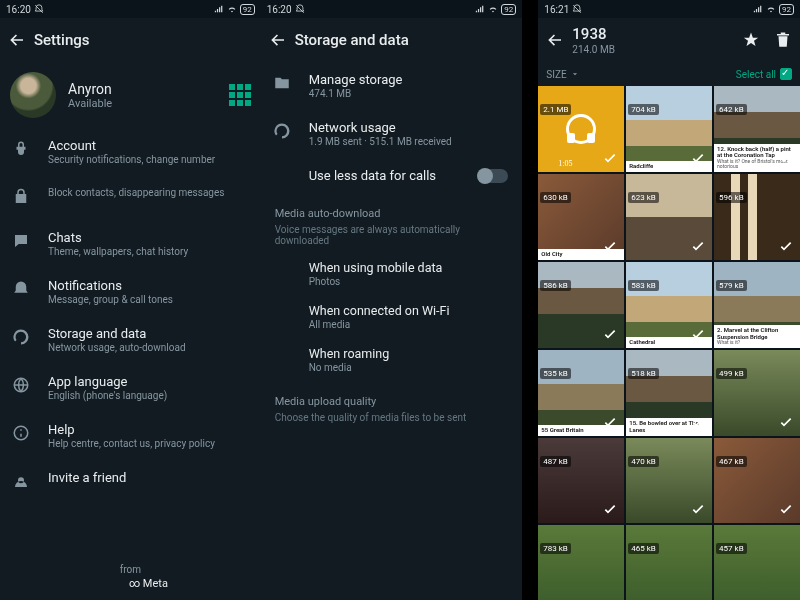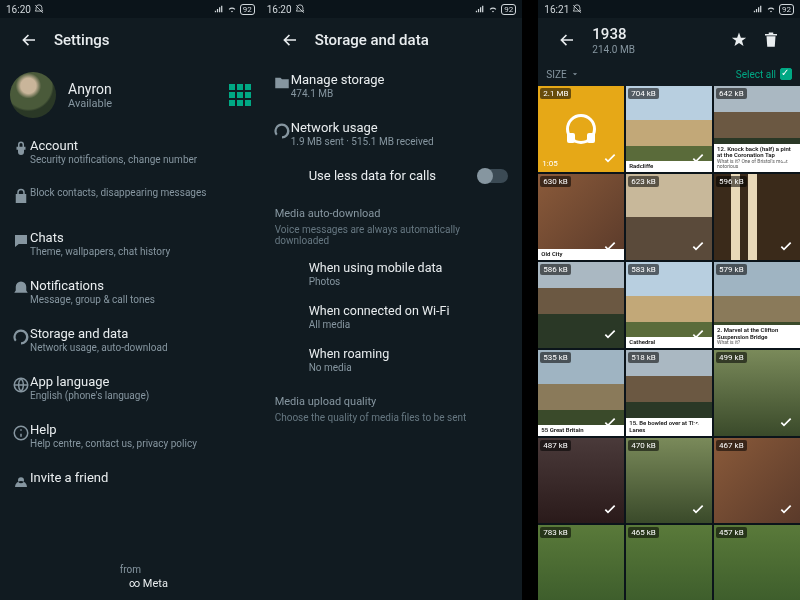--- a/index.html
+++ b/index.html
@@ -20,21 +20,21 @@
   .statusbar {
     height: 18px; display: flex; justify-content: space-between;
     align-items: center; padding: 0 6px;
     font-size: 10px; color: #d1d7db; background: #0b141a;
   }
   .statusbar .icons { display: flex; gap: 3px; align-items: center; }
   .statusbar svg { width: 10px; height: 10px; fill: #d1d7db; }
 
   
   .header {
-    height: 44px; display: flex; align-items: center; padding: 0 20px; gap: 16px;
+    height: 44px; display: flex; align-items: center; padding: 0 8px; gap: 8px;
     background: #111b21;
   }
   .header .back { width: 18px; height: 18px; cursor: pointer; }
   .header .title { font-size: 15px; font-weight: 500; color: #e9edef; }
   .header .sub { font-size: 10px; color: #8696a0; margin-top: 1px; }
   .header .titleblock { display: flex; flex-direction: column; }
   .header .actions { margin-left: auto; display: flex; gap: 14px; align-items: center; }
   .header .actions svg { width: 18px; height: 18px; fill: #e9edef; }
 
   
@@ -51,21 +51,21 @@
   .profile .status { font-size: 11px; color: #8696a0; }
   .qr {
     margin-left: auto; width: 22px; height: 22px;
     display: grid; grid-template-columns: repeat(3,1fr);
     grid-template-rows: repeat(3,1fr); gap: 2px;
   }
   .qr span { background: #00a884; }
 
   
   .srow {
-    display: flex; align-items: flex-start; padding: 10px 12px; 
+    display: flex; align-items: flex-start; padding: 10px 12px; gap: 18px;
     cursor: pointer;
   }
   .srow .ic { width: 18px; flex-shrink: 0; margin-top: 2px; }
   .srow .ic svg { width: 18px; height: 18px; fill: #8696a0; }
   .srow .txt .lab { font-size: 13px; color: #e9edef; }
   .srow .txt .desc { font-size: 10px; color: #8696a0; margin-top: 1px; line-height: 1.2; }
 
   .footer { position: absolute; bottom: 10px; width: 100%; text-align: center; font-size: 10px; color: #8696a0; }
   .footer .meta { font-size: 11px; color: #e9edef; margin-top: 2px; padding-left: 36px; }
 
@@ -96,21 +96,21 @@
   .checkbox { width: 12px; height: 12px; border: 1.5px solid #00a884; border-radius: 2px; background: #00a884; position: relative; }
   .checkbox::after { content: '✓'; position: absolute; font-size: 10px; color: #fff; top: -2px; left: 0; }
 
   .grid { display: grid; grid-template-columns: repeat(3, 1fr); gap: 2px; padding: 0 0; }
   .tile {
     aspect-ratio: 1/1; position: relative; overflow: hidden;
     background: #2a3942;
     cursor: pointer;
   }
   .tile .size {
-    position: absolute; top: 2px; left: 2px;
+    position: absolute; top: 18px; left: 2px;
     font-size: 8px; color: #fff; background: rgba(0,0,0,0.55);
     padding: 1px 3px; border-radius: 2px;
   }
   .tile .check {
     position: absolute; bottom: 6px; right: 6px;
     width: 16px; height: 16px;
   }
   .tile .check svg { width: 16px; height: 16px; stroke: #fff; stroke-width: 2.5; fill: none; }
   .tile .caption {
     position: absolute; bottom: 0; left: 0; right: 0;
@@ -118,21 +118,21 @@
     font-weight: 600;
   }
   .tile .caption .cs { font-weight: 400; font-size: 5px; color: #555; }
   .tile.audio { background: #e6a817; display: flex; align-items: center; justify-content: center; flex-direction: column; }
   .tile.audio .hp { width: 30px; height: 30px; border: 3px solid #fff; border-radius: 50%; position: relative; }
   .tile.audio .hp::before, .tile.audio .hp::after {
     content: ''; position: absolute; width: 8px; height: 10px; background: #fff; border-radius: 2px; bottom: -2px;
   }
   .tile.audio .hp::before { left: -2px; }
   .tile.audio .hp::after { right: -2px; }
-  .tile.audio .dur { position: absolute; bottom: 4px; left: 4px; font-size: 8px; color: #fff; }
+  .tile.audio .dur { position: absolute; bottom: 4px; left: 20px; font-size: 8px; color: #fff; font-family: Liberation Serif, serif; }
 
   
   .bg-church { background: linear-gradient(#b8cfe0 40%, #c2a878 40% 70%, #5a6b3a 70%); }
   .bg-street { background: linear-gradient(#aab8c2 30%, #6b5842 30% 60%, #2a3826 60%); }
   .bg-bridge { background: linear-gradient(#9fb4c2 40%, #8a7a5a 40% 70%, #3a4a2a 70%); }
   .bg-cathedral { background: linear-gradient(#c8b89a 50%, #5a4a3a 50%); }
   .bg-brick { background: linear-gradient(135deg, #8a5a3a, #5a3a2a); }
   .bg-green { background: linear-gradient(#7a8a5a, #3a4a2a); }
   .bg-covent { background: linear-gradient(#4a3a3a, #2a1a1a); }
   .bg-timber { background: linear-gradient(90deg, #3a2a1a 20%, #e8d8b8 20% 30%, #3a2a1a 30% 40%, #e8d8b8 40% 50%, #3a2a1a 50%); }

